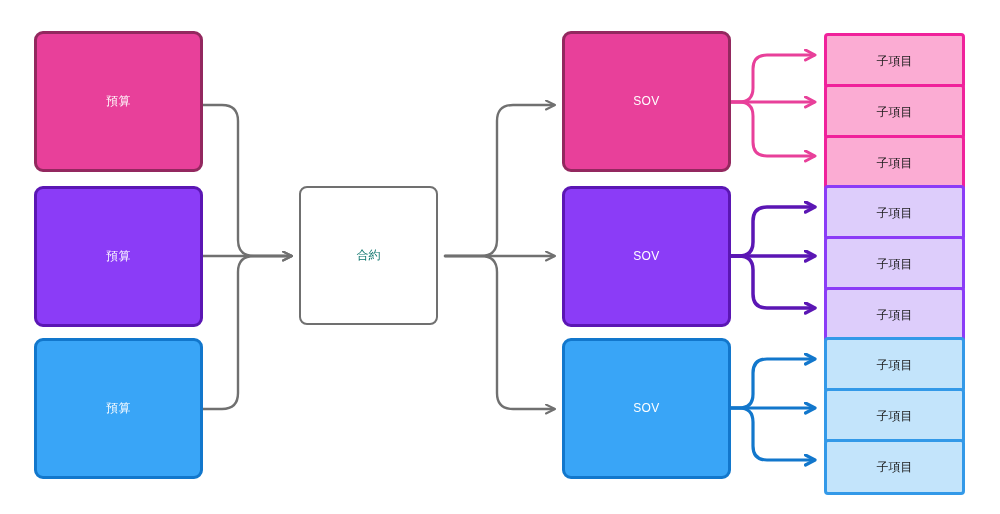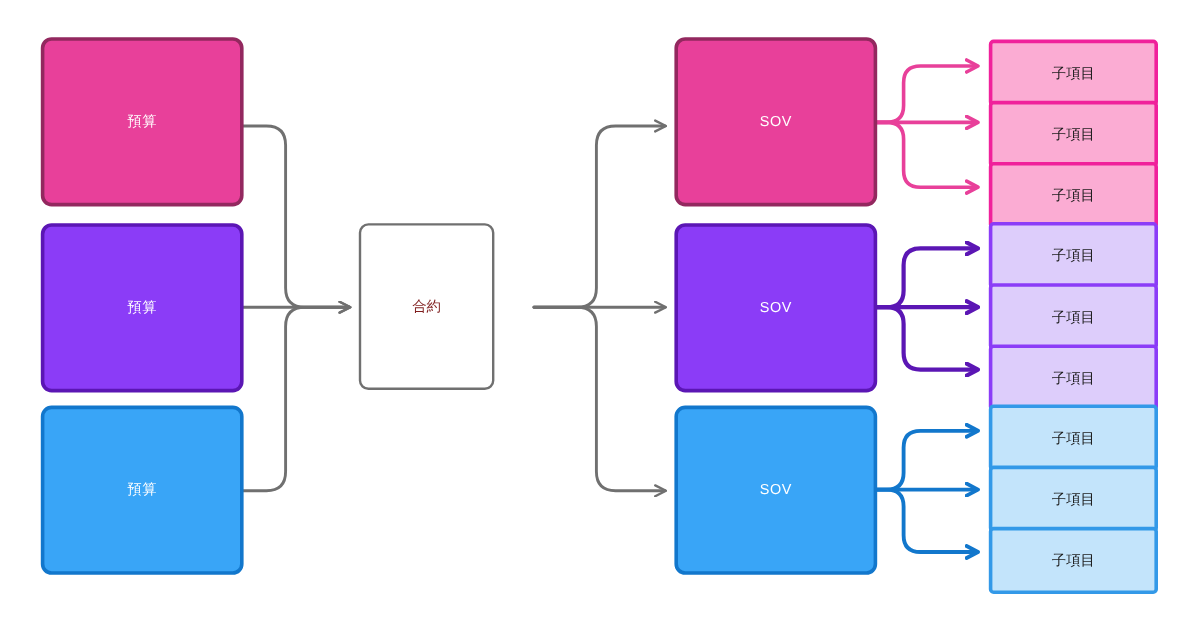--- a/index.html
+++ b/index.html
@@ -52,26 +52,26 @@
     border: 3px solid #5b16b4;
   }
   .sq.blue {
     background: #39a5f7;
     border: 3px solid #1277cc;
   }
   
   .center-box {
     left: 299px;
     top: 186px;
-    width: 113px;
+    width: 139px;
     height: 139px;
     border-radius: 8px;
     background: #ffffff;
     border: 2px solid #707070;
-    color: #7f1d1d;
+    color: #0f766e;
     font-size: 12px;
   }
   
   .leaf {
     width: 141px;
     height: 56px;
     border-radius: 4px;
     font-size: 12px;
     color: #1a1a1a;
   }

